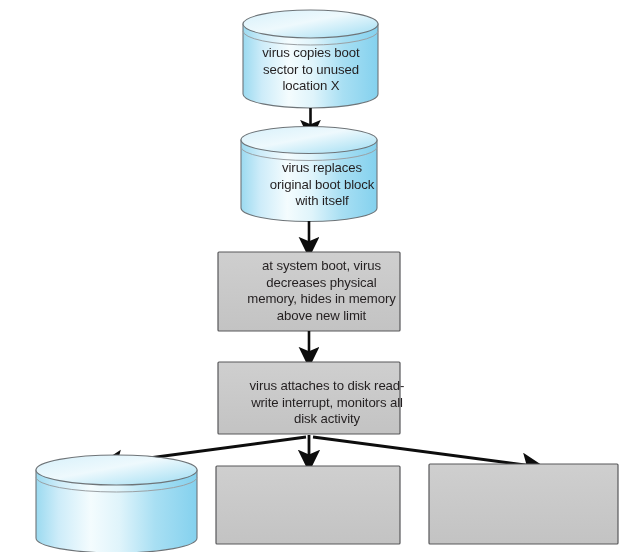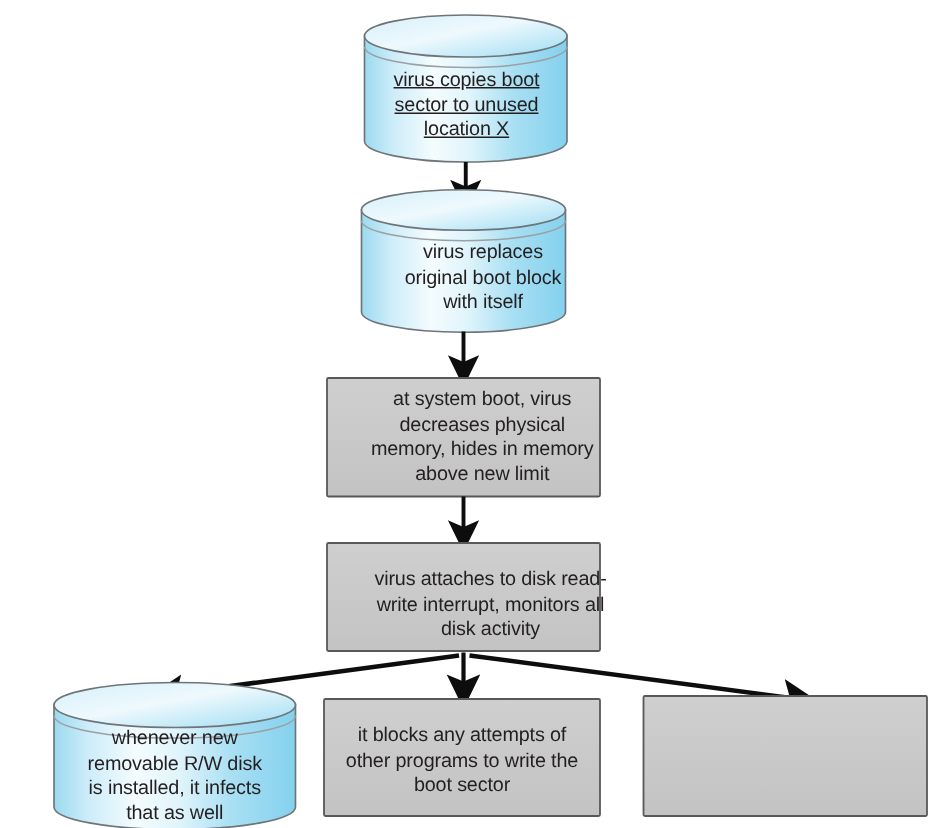--- a/index.html
+++ b/index.html
@@ -95,40 +95,33 @@
       <path d="M36,470 L36,538 A80.5,15 0 0 0 197,538 L197,470 Z" fill="url(#cylBody)" stroke="#6e7478" stroke-width="1.1"></path>
       <ellipse cx="116.5" cy="470" rx="80.5" ry="15" fill="url(#cylTop)" stroke="#6e7478" stroke-width="1.1"></ellipse>
       <path d="M36,477 A80.5,15 0 0 0 197,477" fill="none" stroke="#9aa0a4" stroke-width="1"></path>
     </g>
 
     <rect x="216" y="466" width="184" height="78" rx="1" fill="url(#boxFill)" stroke="#58585a" stroke-width="1.2"></rect>
 
     <rect x="429" y="464" width="189" height="80" rx="1" fill="url(#boxFill)" stroke="#58585a" stroke-width="1.2"></rect>
   </svg>
 
-  <div class="node-text" style="left:243px; top:45px; width:136px;text-decoration:underline;">virus copies boot
+  <div class="node-text" style="left:243px; top:45px; width:136px;">virus copies boot
 sector to unused
 location X</div>
 
   <div class="node-text" style="left:241px; top:160px; width:162px;">virus replaces
 original boot block
 with itself</div>
 
   <div class="node-text" style="left:218px; top:258px; width:207px;">at system boot, virus
 decreases physical
 memory, hides in memory
 above new limit</div>
 
   <div class="node-text" style="left:218px; top:378px; width:218px;">virus attaches to disk read-
 write interrupt, monitors all
 disk activity</div>
 
-  <div class="node-text" style="left:36px; top:484px; width:161px;">whenever new
-removable R/W disk
-is installed, it infects
-that as well</div>
 
-  <div class="node-text" style="left:216px; top:482px; width:184px;">it blocks any attempts of
-other programs to write the
-boot sector</div>
 
 
 </div>
 
 </body></html>

